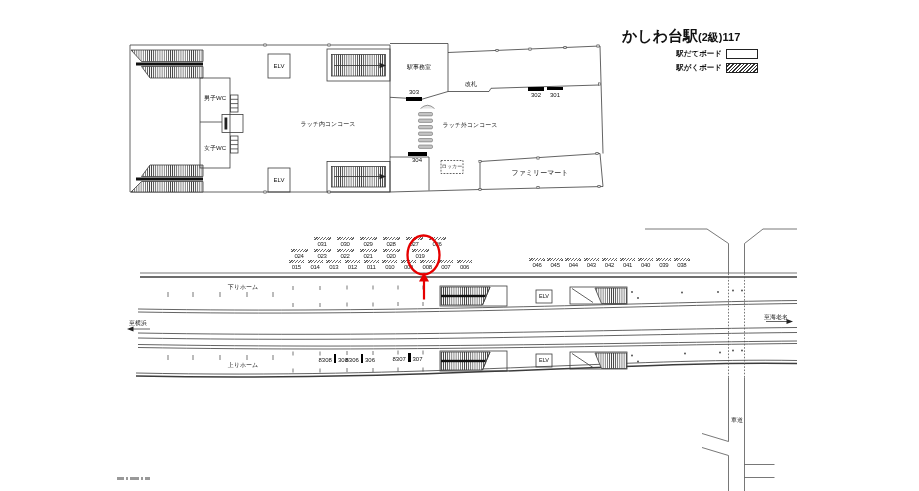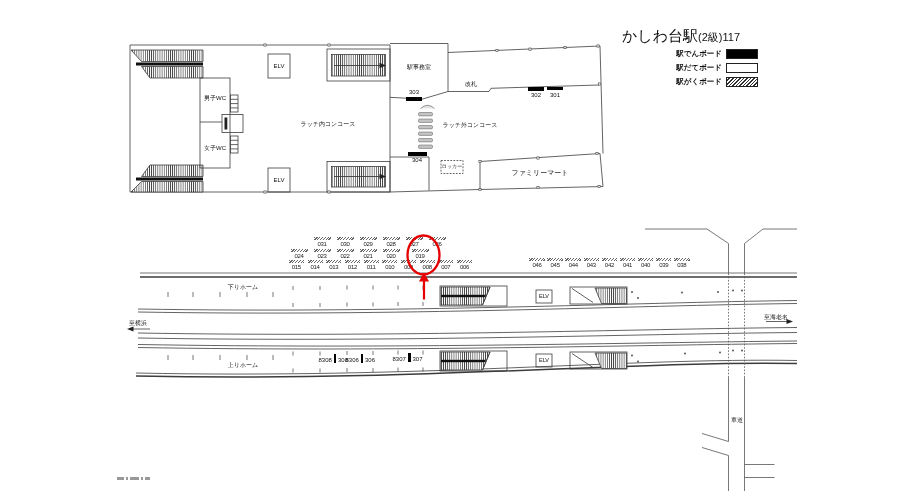--- a/index.html
+++ b/index.html
@@ -12,21 +12,21 @@
   .f7{font-size:7px;}
   .board-row{position:absolute;display:flex;}
   .bi{display:flex;flex-direction:column;align-items:center;gap:1px;}
   .bi span{font-size:6px;line-height:1;color:#222;letter-spacing:-0.3px;}
   .bar{display:block;height:3px;
        background:repeating-linear-gradient(135deg,#666 0 0.9px,#fdfdfd 0.9px 2px);}
   .w23{width:23px}.w187{width:18.7px}.w181{width:18.1px}
   .b17{width:17px}.b15{width:15px}.b155{width:15.5px}
   .ml6{margin-left:6px;}
   .blackbar{position:absolute;background:#000;}
-  .legend-title{position:absolute;left:622px;top:27px;font-weight:normal;}
+  .legend-title{position:absolute;left:622px;top:27px;font-weight:bold;}
   .legend-title .big{font-size:15px;}
   .legend-title .small{font-size:11px;}
   .legend-rows{position:absolute;left:620px;top:47px;width:138px;}
   .legend-row{display:flex;align-items:center;justify-content:flex-end;height:14px;}
   .legend-row .llab{font-size:7.5px;font-weight:600;}
   .sw{width:30px;height:8px;margin-left:4px;border:0.8px solid #222;}
   .sw-solid{background:#000;}
   .sw-hatch{background:repeating-linear-gradient(135deg,#fff 0 1.4px,#333 1.4px 2.5px);}
   .sw-open{background:#fff;}
   .fineprint{position:absolute;left:117px;top:477px;display:flex;gap:2px;align-items:center;}
@@ -224,24 +224,20 @@
 <div class="blackbar" style="left:547px;top:86.5px;width:16px;height:3.5px"></div>
 <span class="lb f6 c" style="left:555px;top:91.5px">301</span>
 <div class="blackbar" style="left:408px;top:152px;width:19px;height:3.5px"></div>
 <span class="lb f6 c" style="left:417px;top:157px">304</span>
 
 <div class="legend-title">
   <span class="big">かしわ台駅</span><span class="small">(2級)117</span>
 </div>
 <div class="legend-rows">
   <div class="legend-row">
-    <span class="llab">駅でんボード</span>
-    <span class="sw sw-solid"></span>
-  </div>
-  <div class="legend-row">
     <span class="llab">駅だてボード</span>
     <span class="sw sw-open"></span>
   </div>
   <div class="legend-row">
     <span class="llab">駅がくボード</span>
     <span class="sw sw-hatch"></span>
   </div>
 </div>
 
 <div class="board-row" style="left:310.5px;top:237px">

